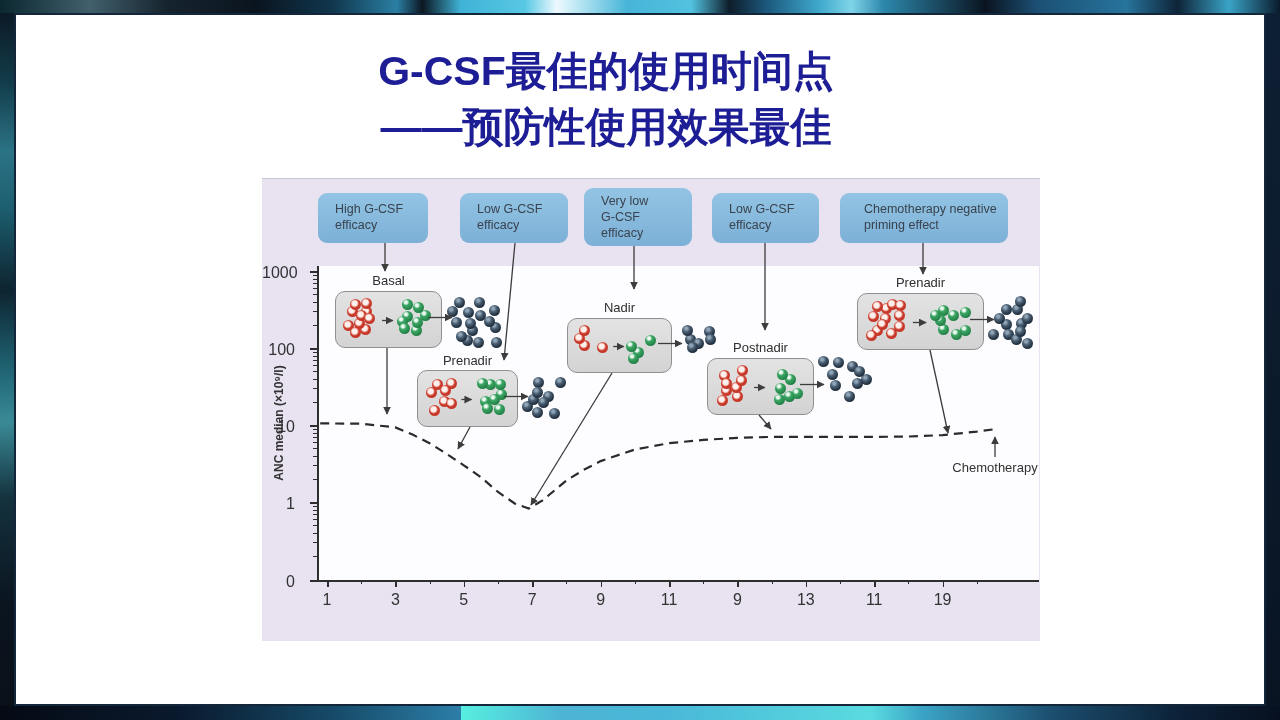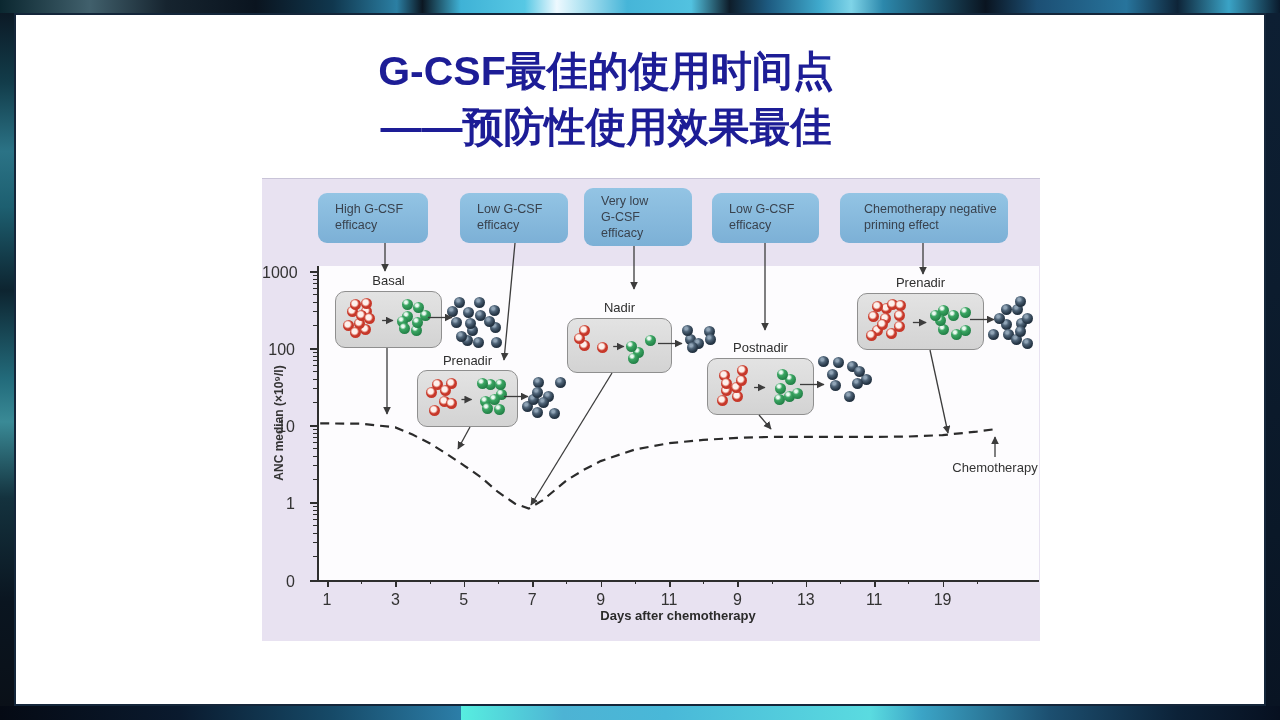--- a/index.html
+++ b/index.html
@@ -144,21 +144,20 @@
         <div class="tick" style="left: 236px; top: 401px; width: 1px; height: 4px;"></div>
         <div class="tick" style="left: 304.4px; top: 401px; width: 1px; height: 4px;"></div>
         <div class="tick" style="left: 372.8px; top: 401px; width: 1px; height: 4px;"></div>
         <div class="tick" style="left: 441.2px; top: 401px; width: 1px; height: 4px;"></div>
         <div class="tick" style="left: 509.6px; top: 401px; width: 1px; height: 4px;"></div>
         <div class="tick" style="left: 578px; top: 401px; width: 1px; height: 4px;"></div>
         <div class="tick" style="left: 646.4px; top: 401px; width: 1px; height: 4px;"></div>
         <div class="tick" style="left: 714.8px; top: 401px; width: 1px; height: 4px;"></div>
       </div>
     <div id="y-axis-title">ANC median (×10⁹/l)</div>
-    <div id="x-axis-title">Days after chemotherapy</div>
     <svg class="layer" id="curve-svg" width="778" height="462" viewBox="0 0 778 462">
         <path d="M58.2,244.4 L99.2,244.7 L133.4,248.4 L150.5,255.6 L167.6,264.2 L184.7,275.0 L201.8,286.3 L218.9,298.2 L236.0,313.0 L253.1,324.7 L266.8,329.6 L280.5,321.4 L304.4,301.5 L321.5,291.0 L338.6,282.1 L372.8,270.5 L407.0,264.2 L441.2,260.9 L475.4,258.9 L509.6,257.9 L543.8,257.9 L578.0,257.9 L612.2,257.9 L646.4,257.5 L680.6,256.1 L714.8,252.6 L731.9,250.3 " fill="none" stroke="#2b2b2b" stroke-width="2.2" stroke-dasharray="9 6"></path>
       </svg>
     <div id="boxes-layer">
         <div class="eff-box" style="left: 56px; top: 14px; width: 110px; height: 50px;">High G-CSF
 efficacy</div>
         <div class="eff-box" style="left: 198px; top: 14px; width: 108px; height: 50px;">Low G-CSF
 efficacy</div>
         <div class="eff-box" style="left: 322px; top: 9px; width: 108px; height: 58px; padding-top: 5px;">Very low
 G-CSF

